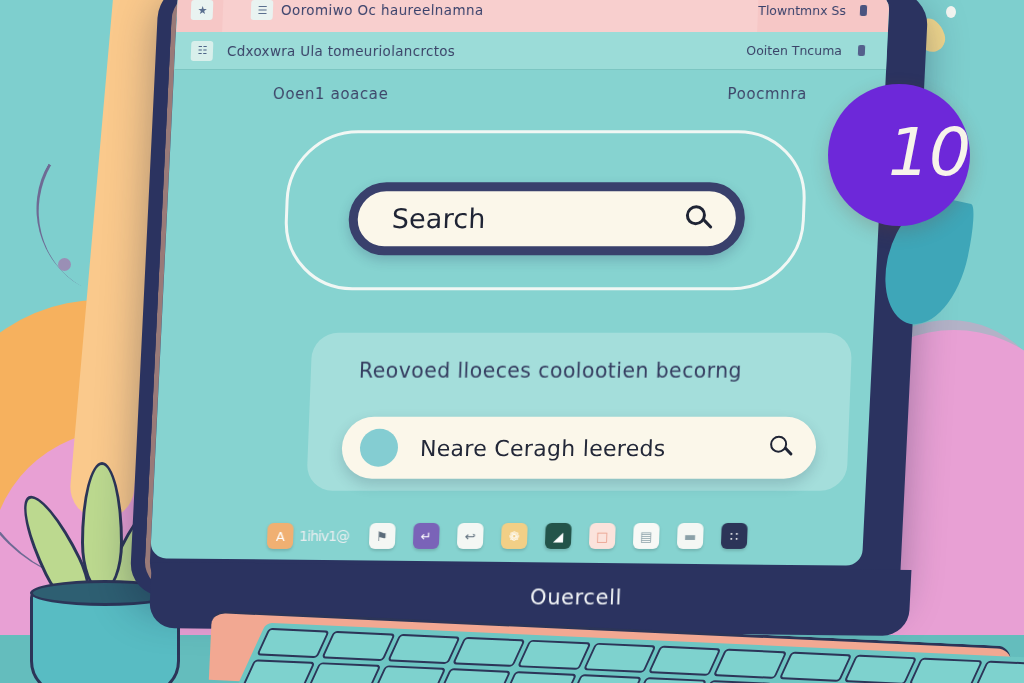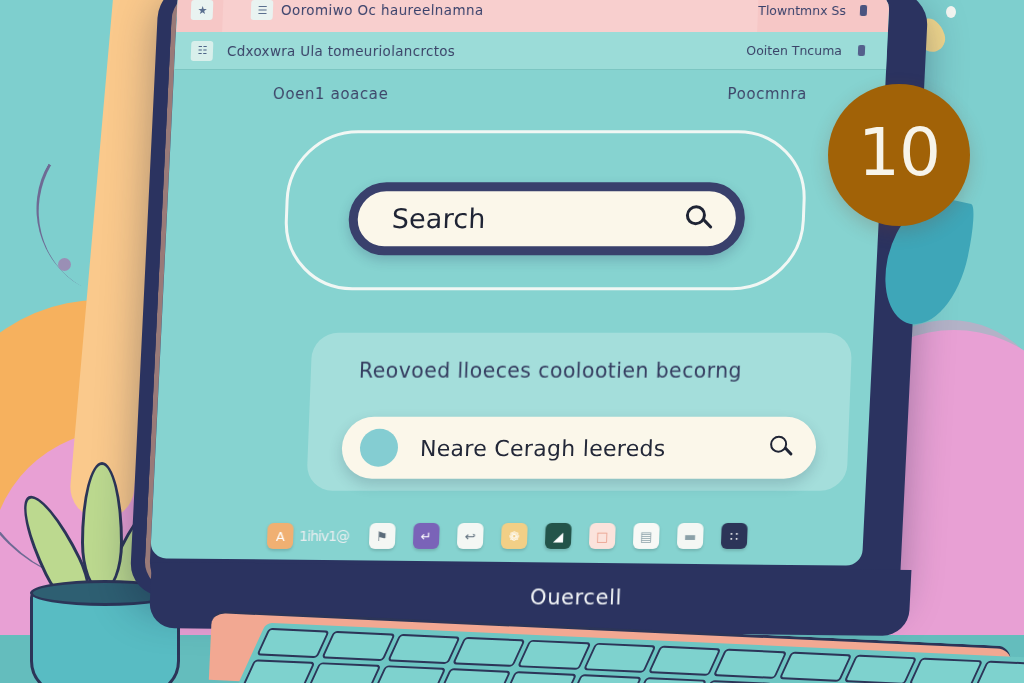--- a/index.html
+++ b/index.html
@@ -415,24 +415,25 @@
     grid-template-rows: repeat(2, 1fr);
     gap: 4px; padding: 5px;
   }
   .kb-key { background: #7ed2ce; border: 2px solid #2c3558; border-radius: 4px; }
 
   
   .badge {
     position: absolute;
     left: 828px; top: 84px;
     width: 142px; height: 142px;
-    background: #a16207;
+    background: #6d28d9;
     border-radius: 50%;
-    display: flex; align-items: center; justify-content: center;
+    display: flex; align-items: center; justify-content: flex-end;
     box-shadow: 0 6px 18px rgba(120,60,40,.22);
+    font-style: italic;
   }
   .badge-count {
     font-size: 66px; color: #f7f4ea;
     font-family: "DejaVu Sans", sans-serif;
     letter-spacing: -1px;
     transform: translateY(-3px);
   }
 </style>
 </head>
 <body>

